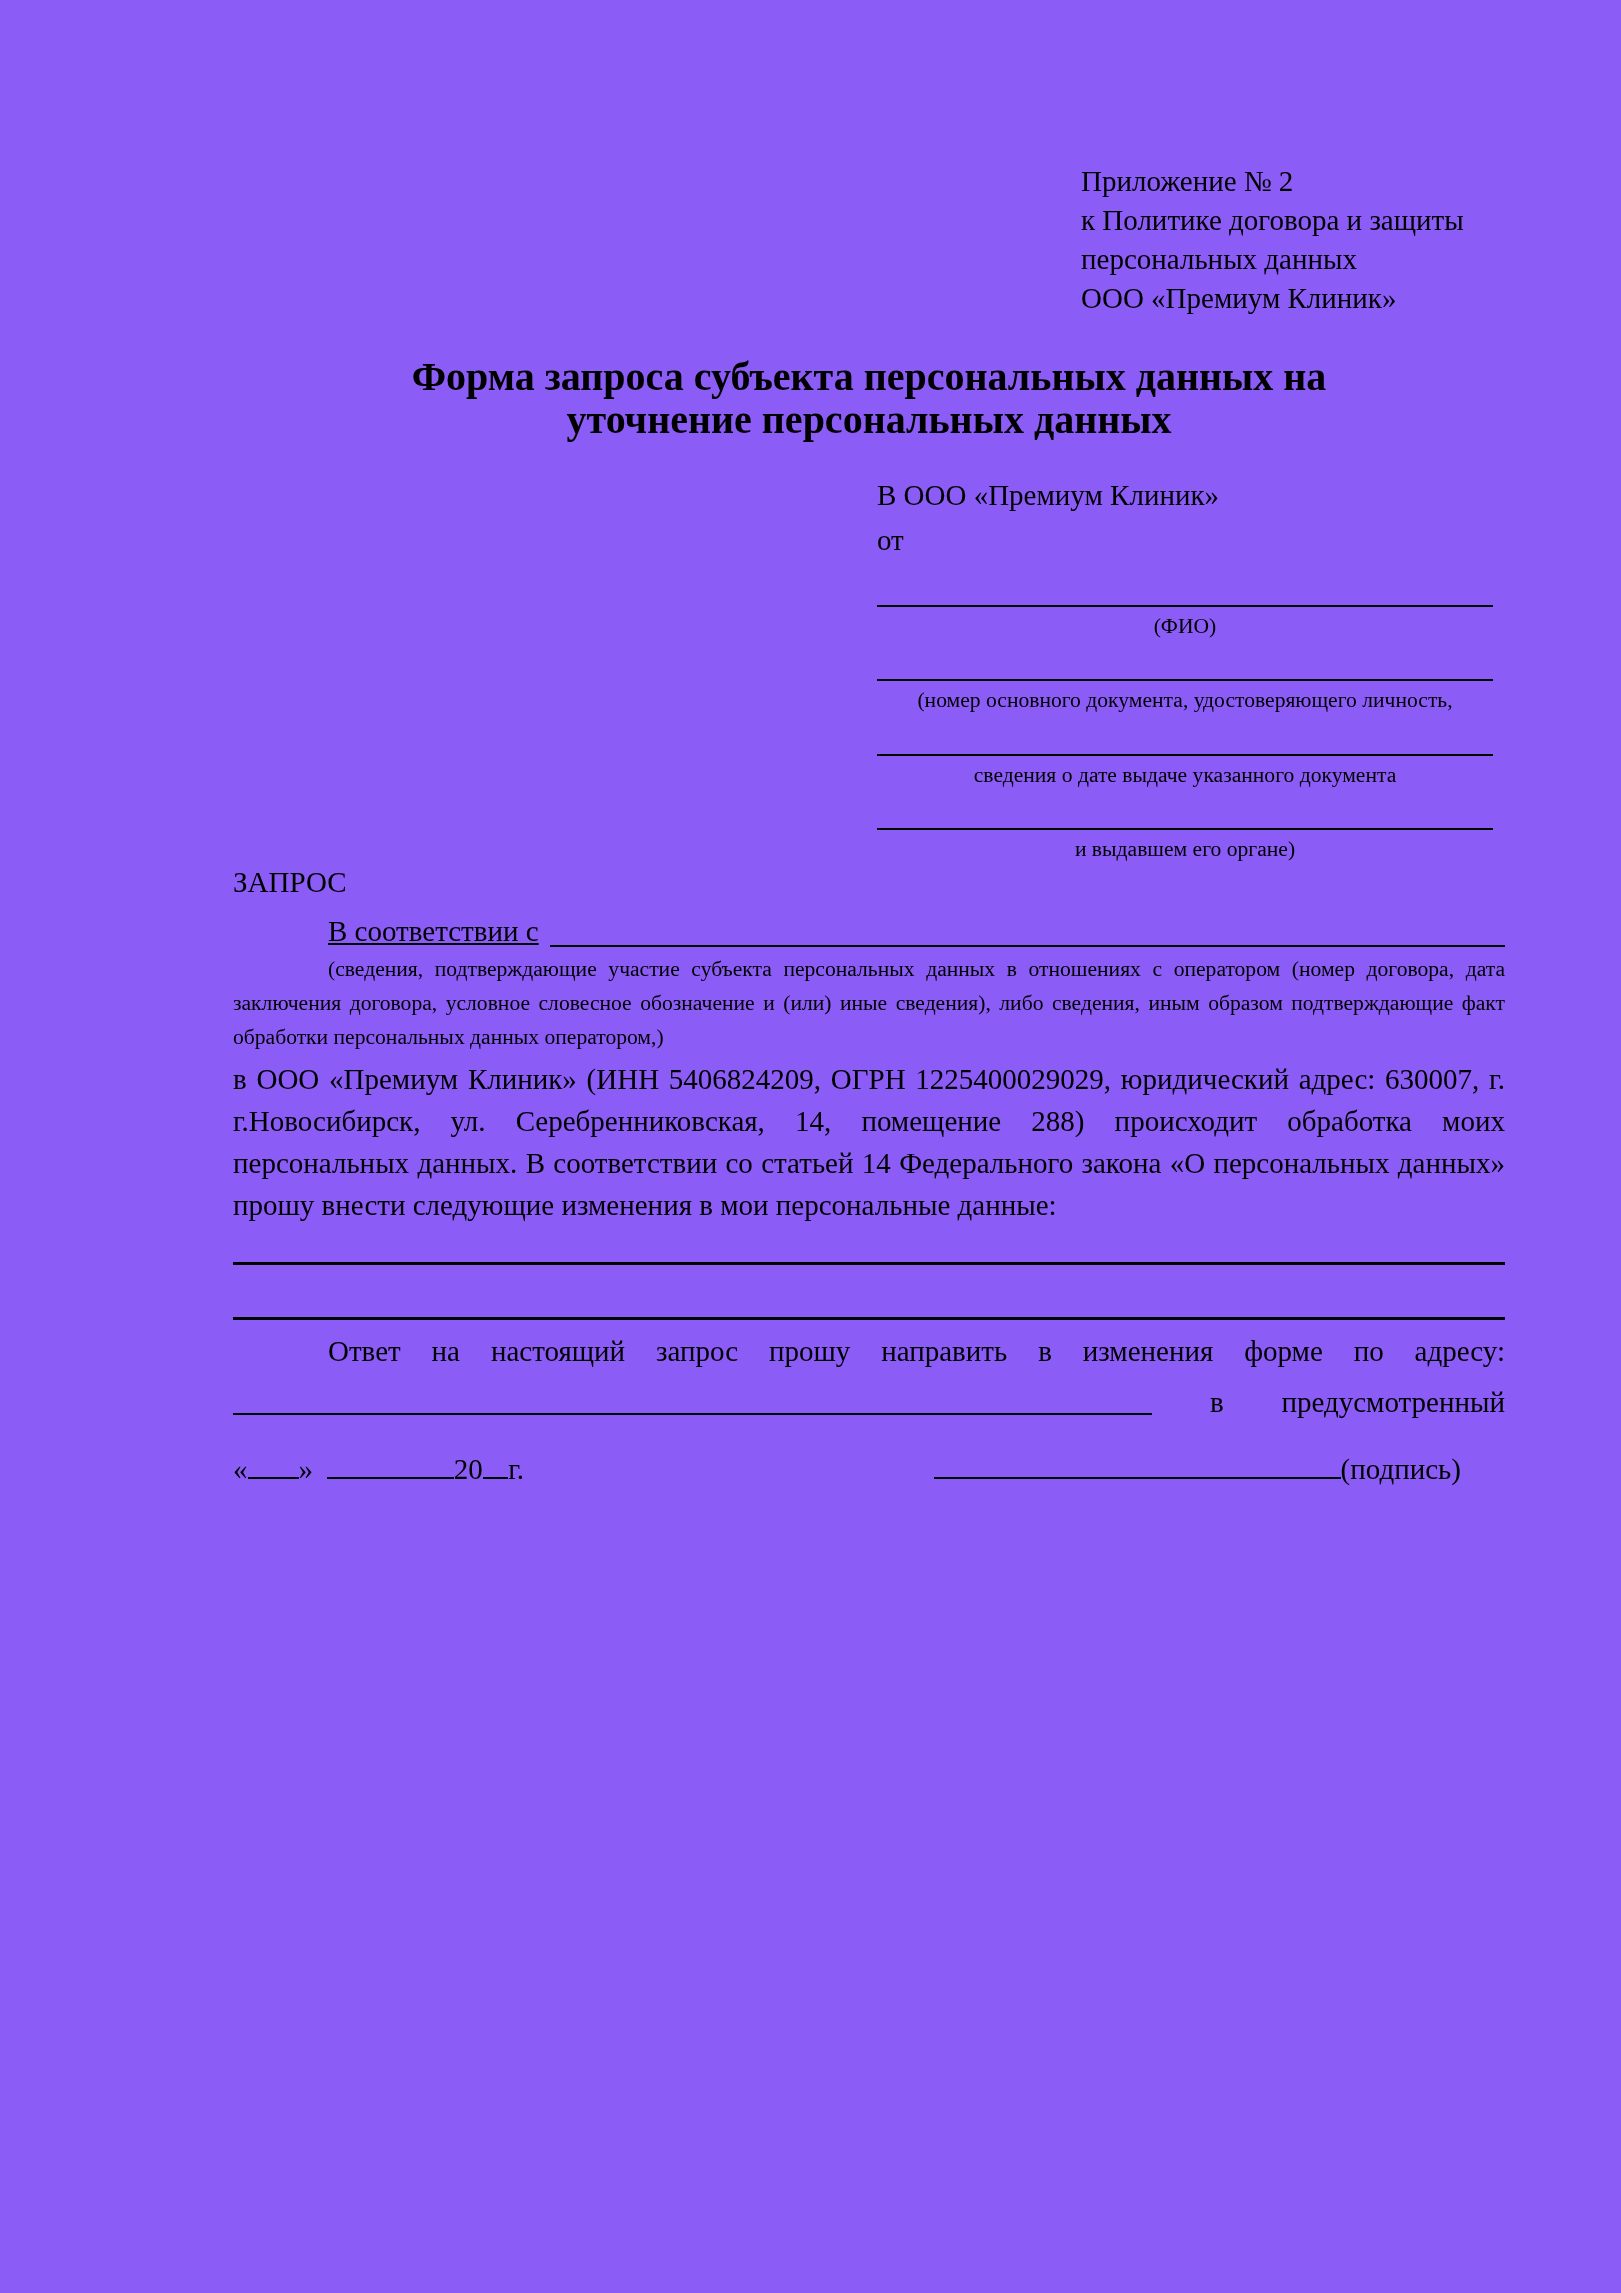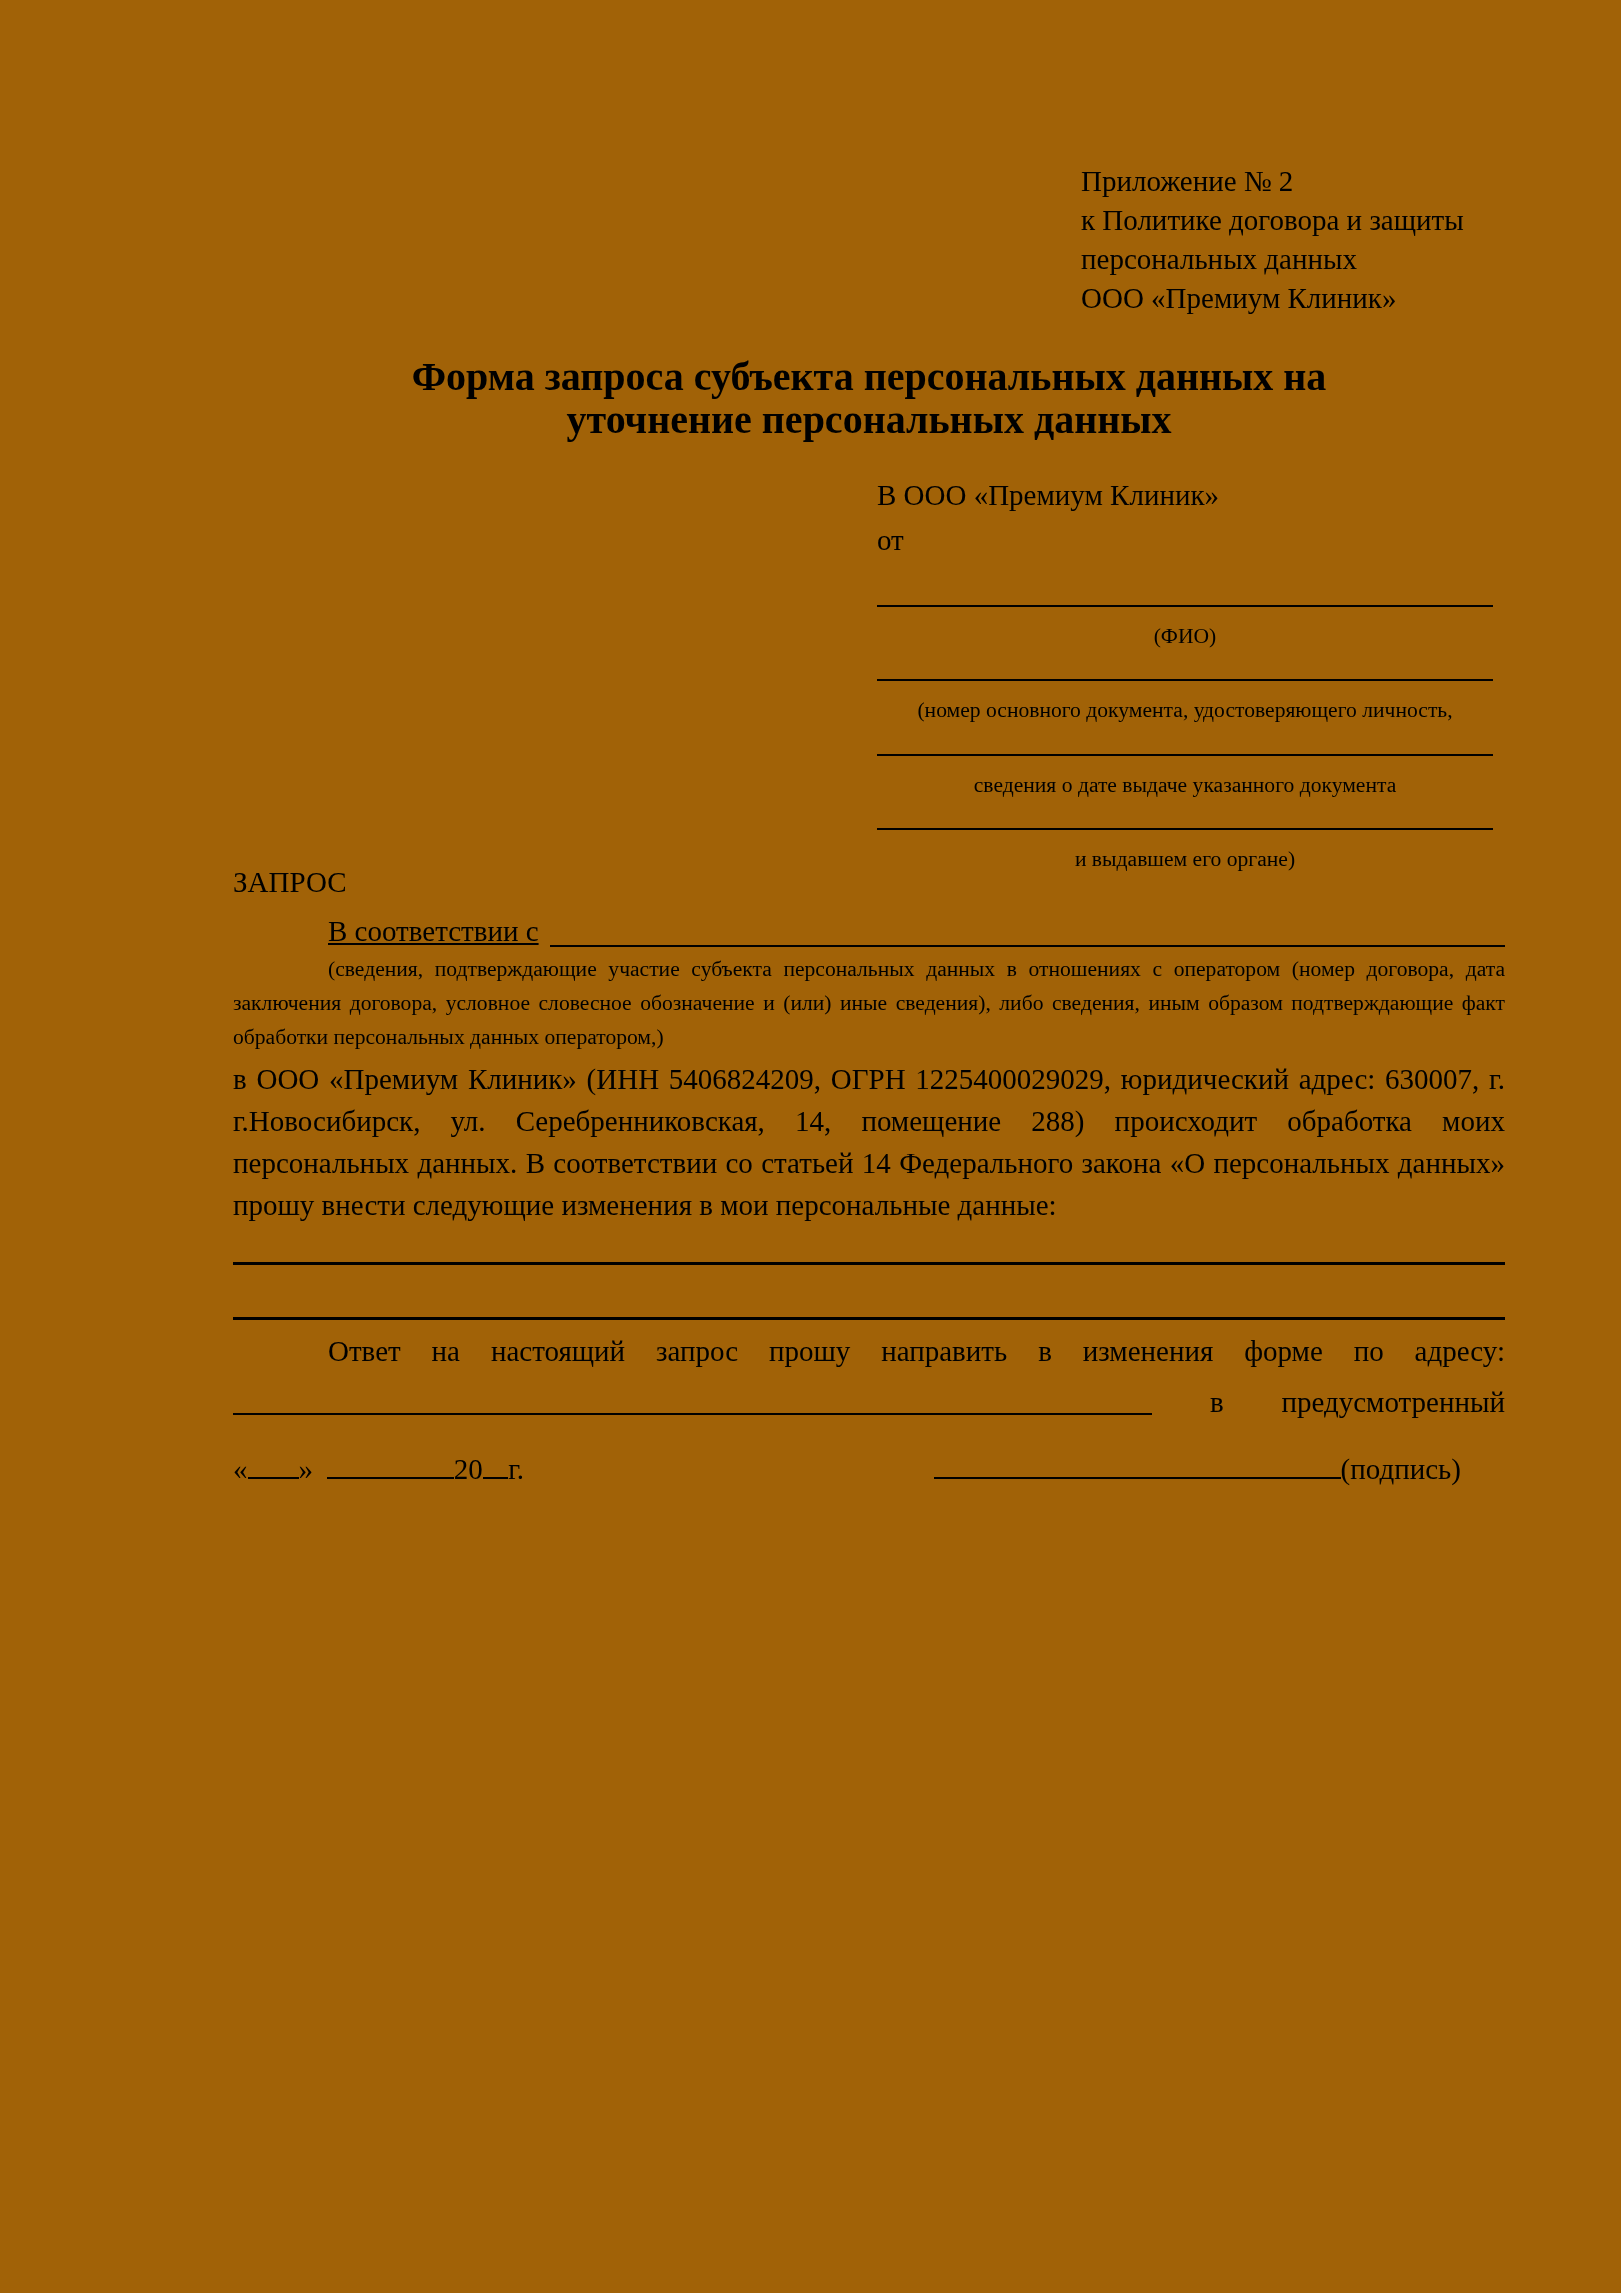--- a/index.html
+++ b/index.html
@@ -2,21 +2,21 @@
 <html><head>
 <meta charset="utf-8">
 <style>
   * { margin: 0; padding: 0; box-sizing: border-box; }
   html, body { background: #888; }
   .page {
     position: relative;
     width: 1621px;
     height: 2294px;
     margin: 0 auto;
-    background: #a16207;
+    background: #8b5cf6;
     color: #000000;
     font-family: "Liberation Serif", "DejaVu Serif", serif;
     font-size: 29px;
     padding: 162px 116px 39px 233px;
     overflow: hidden;
   }
   
   .annex-block { margin-left: 848px; line-height: 39px; }
   
   .doc-title {
@@ -29,21 +29,21 @@
   }
   
   .addressee { margin-left: 644px; width: 616px; margin-top: 35px; }
   .addr-to { line-height: 39px; }
   .addr-from { line-height: 39px; margin-top: 5.9px; }
   .blank-field { height: 47px; border-bottom: 2.9px solid #000; }
   .field-caption {
     text-align: center;
     font-size: 21.6px;
     line-height: 24.5px;
-    padding-top: 17px;
+    padding-top: 7px;
     height: 27.4px;
     white-space: nowrap;
   }
   
   .request-heading { text-align: left; line-height: 39px; margin-top: 5.9px; }
   .intro-line { display: flex; margin-top: 9px; line-height: 41px; text-decoration: underline; }
   .intro-prefix { padding-left: 95px; white-space: nowrap; }
   .intro-fill { flex: 1; border-bottom: 2.9px solid #000; margin-left: 11.8px; margin-bottom: 4.9px; }
   .footnote {
     font-size: 21.6px;

